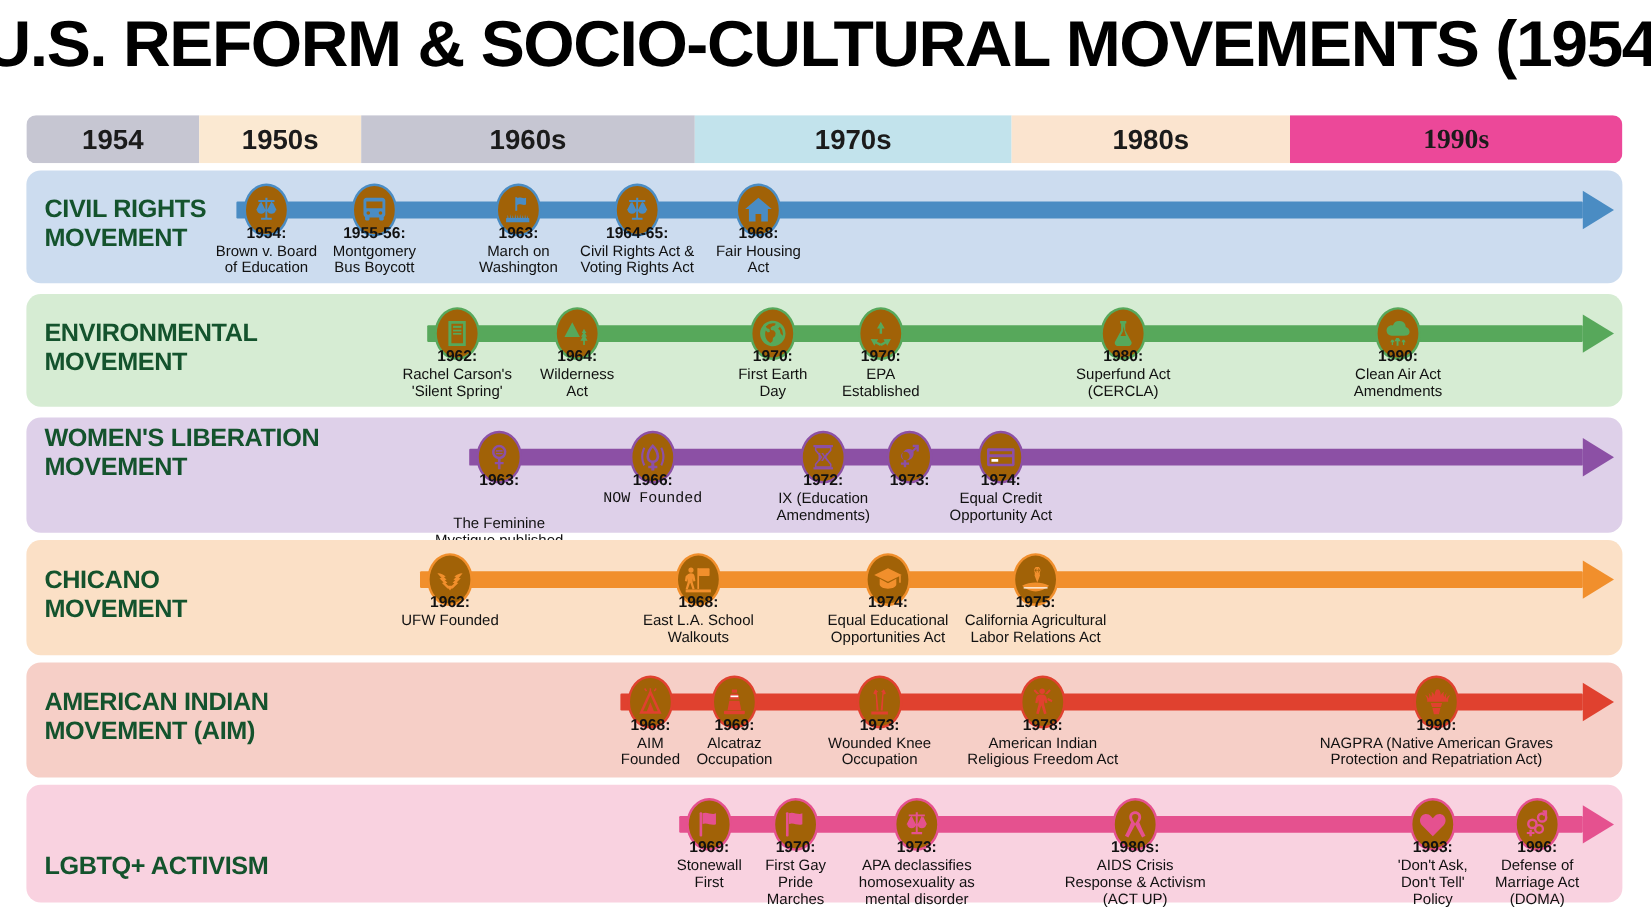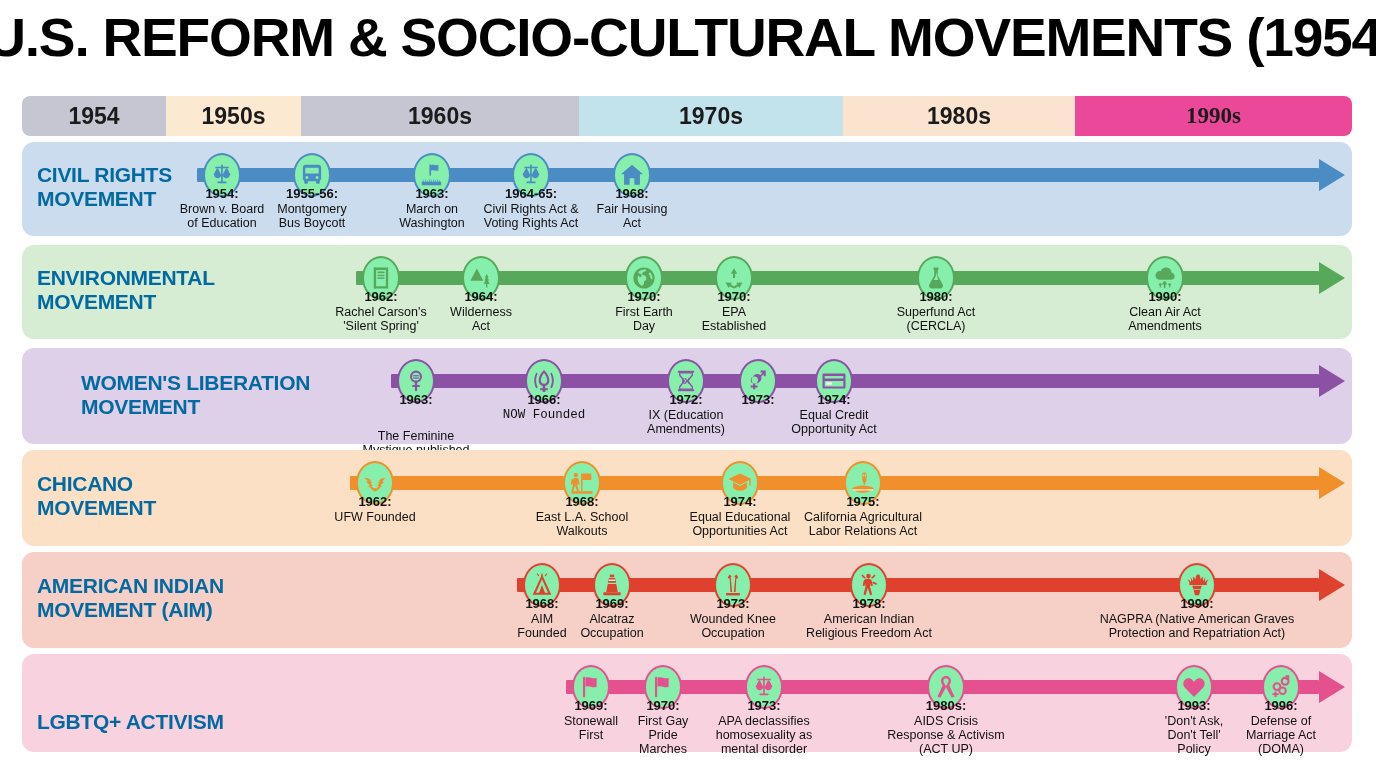--- a/index.html
+++ b/index.html
@@ -36,21 +36,21 @@
     height:100%;
   }
 
   
   .row{
     position:absolute;left:22px;width:1330px;
     border-radius:12px;
   }
   .row-label{
     position:absolute;left:15px;
-    font-size:21px;font-weight:bold;color:#0369a1;
+    font-size:21px;font-weight:bold;color:#14532d;
     line-height:1.16;
     letter-spacing:-0.3px;
     white-space:pre-line;
   }
 
   
   .track{
     position:absolute;height:14px;border-radius:1px;
   }
   .arrowhead{
@@ -58,21 +58,21 @@
     width:0;height:0;
     border-top:16px solid transparent;
     border-bottom:16px solid transparent;
   }
 
   
   .marker{
     position:absolute;
     width:38px;height:44px;
     border-radius:50%;
-    background:#86efac;
+    background:#a16207;
     display:flex;align-items:center;justify-content:center;
     box-sizing:border-box;
   }
   .marker svg{display:block;}
 
   .mk-text{
     position:absolute;
     text-align:center;
     font-size:12.5px;
     color:#111111;
@@ -227,21 +227,21 @@
             <svg width="26" height="26" viewBox="0 0 24 24" fill="#57a85b">
               <path d="M7.2 13.6c-2.2 0-4-1.8-4-4s1.8-4 4-4c.3 0 .6 0 .9.1A5.1 5.1 0 0 1 18 6.9c1.7.4 2.9 1.9 2.9 3.7 0 2.2-1.7 3-3.9 3H7.2z"></path>
               <path d="M10.6 15.3l-1.3 2.6h1.6v3.4h1.5v-3.4h1.6l-1.3-2.6zM7 16.8l-.9 1.8h1.1v2.2h1v-2.2h1.1L8.4 16.8zM15.6 16.8l-.9 1.8h1.1v2.2h1v-2.2h1.1l-1-1.8z"></path>
             </svg>
           </span>
         </div>
         <div class="mk-text" style="left: 1087px; width: 112px; top: 45px;"><span class="mk-year">1990:</span><span class="mk-desc" style="white-space: pre-line;">Clean Air Act
 Amendments</span></div>
       </div>
       <div class="row" style="top: 348px; height: 96px; background: rgb(222, 208, 233);">
-        <div class="row-label" style="top: 23px; margin-left: 44px;">WOMEN'S LIBERATION
+        <div class="row-label" style="top: 6px;">WOMEN'S LIBERATION
 MOVEMENT</div>
         <div class="track" style="background: rgb(140, 80, 165); left: 369px; width: 928px; top: 26px;"></div>
         <div class="arrowhead" style="border-left: 26px solid rgb(140, 80, 165); left: 1297px; top: 17px;"></div>
         <div class="marker" style="left: 375px; top: 11px; border: 2.5px solid rgb(140, 80, 165);">
           <span style="line-height: 0;">
             <svg width="26" height="26" viewBox="0 0 24 24" fill="#8c50a5">
               <path d="M12 2.4a5.6 5.6 0 0 0-1 11.1v2.1H8.6v1.9H11v3.8h2v-3.8h2.4v-1.9H13v-2.1A5.6 5.6 0 0 0 12 2.4zm0 2a3.6 3.6 0 1 1 0 7.2 3.6 3.6 0 0 1 0-7.2z"></path>
               <rect x="9.4" y="6.6" width="5.2" height="1.1"></rect>
               <rect x="9.4" y="8.7" width="5.2" height="1.1"></rect>
             </svg>

